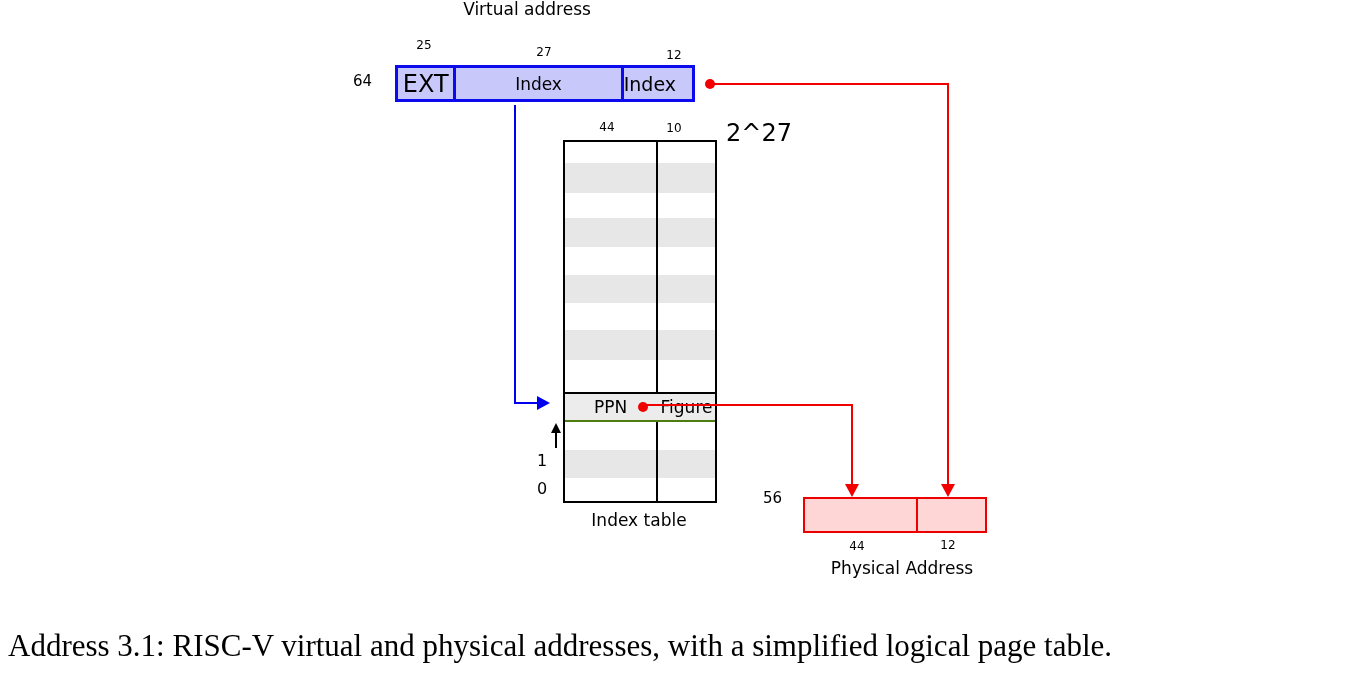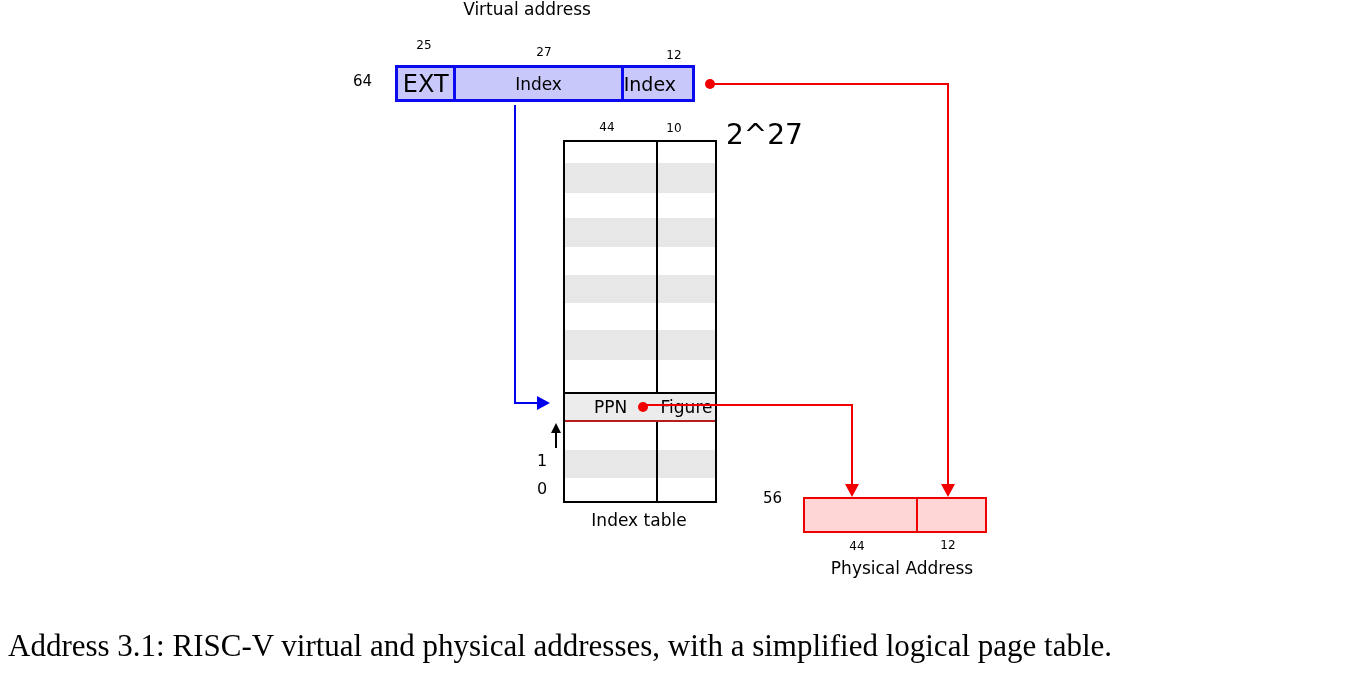--- a/index.html
+++ b/index.html
@@ -5,40 +5,40 @@
   html,body{margin:0;padding:0;background:#ffffff;}
   .canvas{position:relative;width:1362px;height:675px;background:#fff;overflow:hidden;
           font-family:"DejaVu Sans","Liberation Sans",sans-serif;color:#000;}
   .lbl{position:absolute;white-space:nowrap;line-height:1.1;}
   .ctr{text-align:center;}
   .rt{}
   .f12{font-size:12px;}
   .f15{font-size:15px;}
   .f16{font-size:16px;}
   .f17{font-size:17px;}
-  .f21{font-size:28px;}
+  .f21{font-size:24px;}
 
   
   .va-box{position:absolute;left:395px;top:65px;width:300px;height:37px;box-sizing:border-box;
           border:3px solid var(--va-border);background:var(--va-fill);display:flex;}
   .va-cell{display:flex;align-items:center;justify-content:center;box-sizing:border-box;height:100%;}
   .va-ext{width:60px;font-size:24px;}
   .va-index{width:184px;border-left:3px solid var(--va-border);border-right:3px solid var(--va-border);font-size:17px;}
   .va-offset{flex:1;font-size:19px;padding-right:16px;}
 
   
   .dot{position:absolute;width:10px;height:10px;border-radius:50%;background:var(--red);z-index:6;}
 
   
   .pt{position:absolute;left:563px;top:140px;width:154px;height:363px;box-sizing:border-box;
       border:2px solid #000;}
   .pt-divider{position:absolute;left:91px;top:0;bottom:0;width:2px;background:#000;z-index:2;}
   .band{position:relative;width:100%;box-sizing:border-box;}
   .band.stripe{background:var(--stripe);}
-  .band.entry{background:var(--entry-fill);border-top:2px solid #000;border-bottom:2px solid #b91c1c;z-index:3;}
+  .band.entry{background:var(--entry-fill);border-top:2px solid #000;border-bottom:2px solid #4d7c0f;z-index:3;}
   .band.entry .ppn{position:absolute;left:0;width:91px;top:50%;transform:translateY(-50%);
                    text-align:center;font-size:17px;}
   .band.entry .flags{position:absolute;left:93px;width:57px;top:50%;transform:translateY(-50%);
                      text-align:center;font-size:17px;z-index:4;}
   .band.entry .dot{left:73px;top:50%;margin-top:-5px;}
 
   
   .seg{position:absolute;z-index:5;}
   .blue{background:var(--blue);}
   .redl{background:var(--red);}

